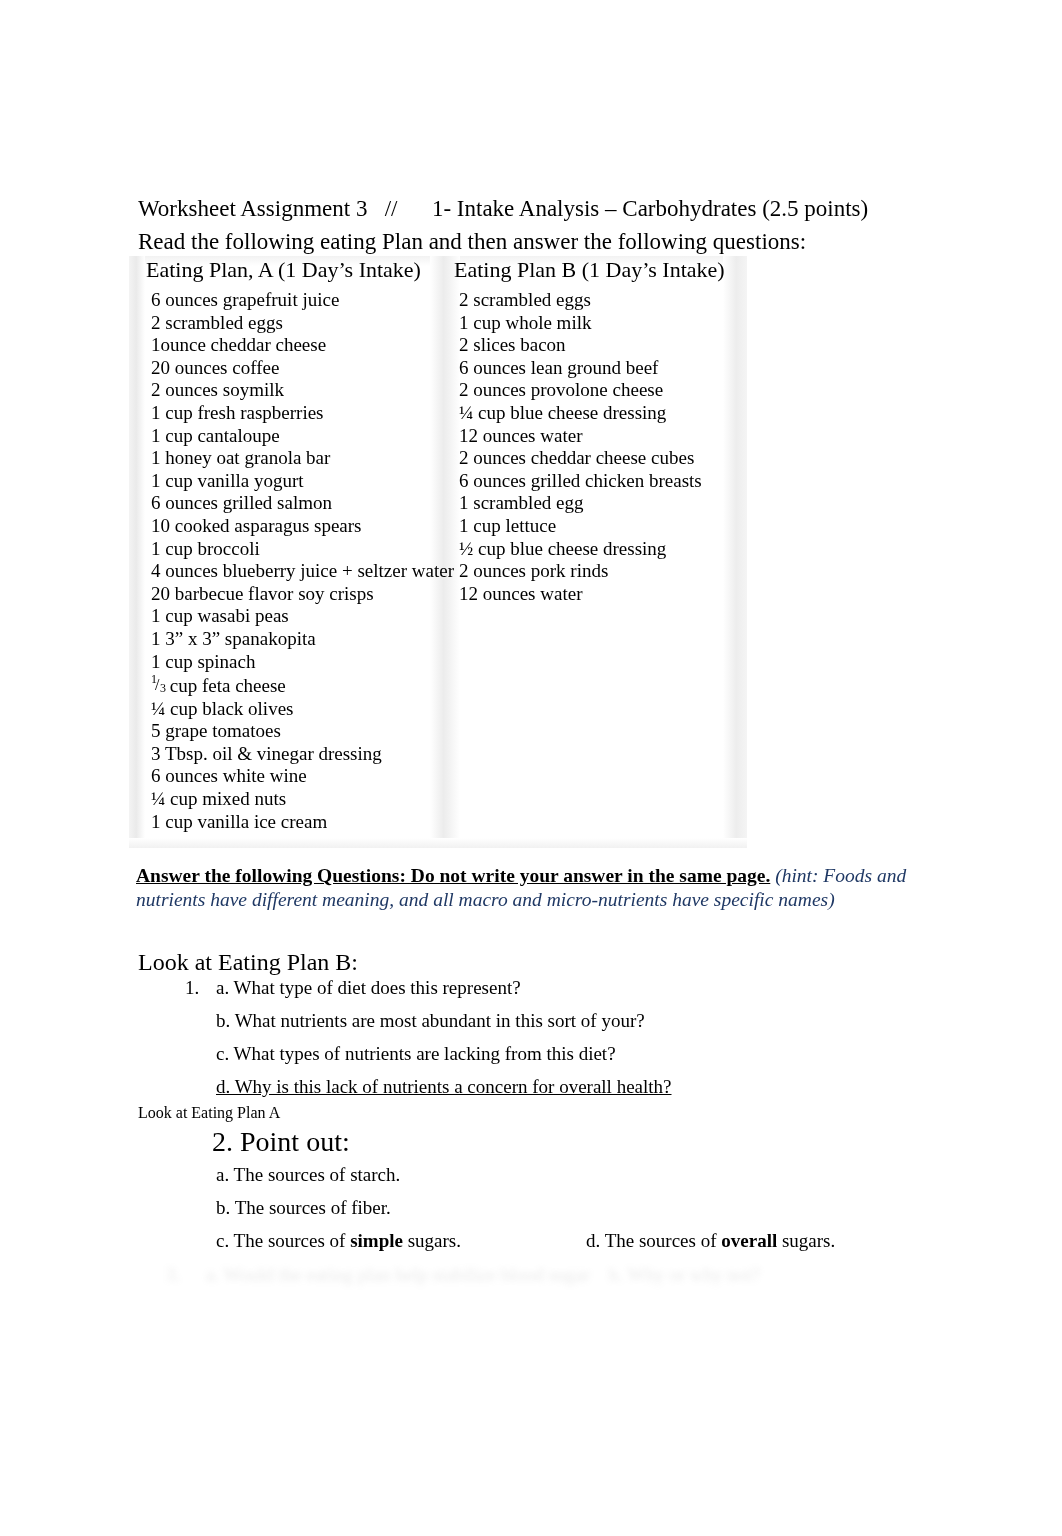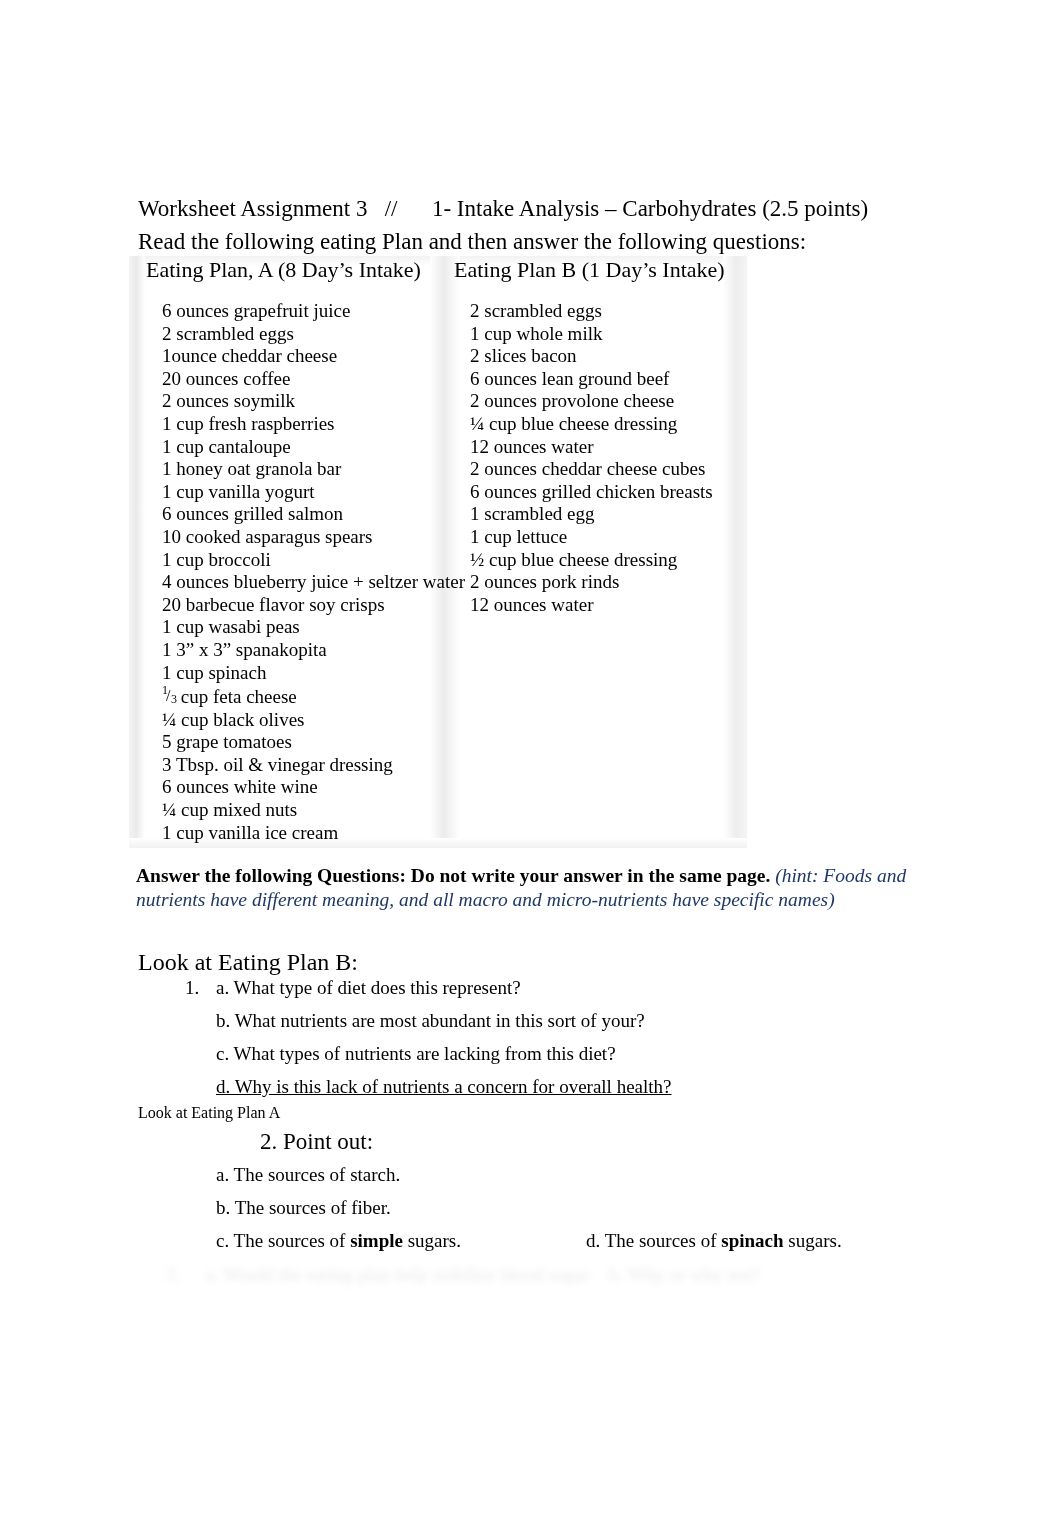--- a/index.html
+++ b/index.html
@@ -98,21 +98,21 @@
   .plan-col.left  { left: 17px;  width: 320px; }
   .plan-col.right { left: 325px; width: 290px; }
 
   .plan-heading {
     font-size: 22px;
     line-height: 28px;
     white-space: nowrap;
   }
   .plan-list {
     list-style: none;
-    margin: 16px;
+    margin: 5px;
     padding: 0;
   }
   .plan-list li {
     font-size: 19px;
     line-height: 22.6px;
     white-space: nowrap;
   }
   .frac {
     display: inline-block;
     position: relative;
@@ -138,21 +138,21 @@
 
   
   .instruction {
     position: absolute;
     left: 120px;
     top: 864px;
     width: 810px;
     font-size: 19.5px;
     line-height: 24px;
   }
-  .instruction b { font-weight: bold; }
+  .instruction b { font-weight: bold; text-decoration: underline; }
   .hint {
     font-style: italic;
     font-weight: normal;
   }
 
   
   .q-lead-b {
     position: absolute;
     left: 122px;
     top: 949px;
@@ -172,24 +172,23 @@
     position: absolute;
     font-size: 19px;
     line-height: 24px;
   }
   .q-num-1 { left: 169px; top: 976px; }
 
   .q-big {
     position: absolute;
     left: 196px;
     top: 1125px;
-    font-size: 23px;
+    font-size: 28px;
     line-height: 34px;
     white-space: nowrap;
-    margin-left: 48px;
   }
   .q-item {
     position: absolute;
     left: 200px;
     font-size: 19px;
     line-height: 24px;
     white-space: nowrap;
   }
   .qb-a { top: 976px; }
   .qb-b { top: 1009px; }
@@ -226,21 +225,21 @@
   <div class="doc-subtitle">Read the following eating Plan and then answer the following questions:</div>
 
   <div class="plans">
     <div class="plans-shade-top"></div>
     <div class="plans-shade-left"></div>
     <div class="plans-shade-mid"></div>
     <div class="plans-shade-right"></div>
     <div class="plans-shade-bottom"></div>
 
     <div class="plan-col left">
-      <div class="plan-heading">Eating Plan, A (8 Day’s Intake)</div>
+      <div class="plan-heading">Eating Plan, A (1 Day’s Intake)</div>
       <ul class="plan-list" id="plan-a-list">
           <li>6 ounces grapefruit juice</li>
           <li>2 scrambled eggs</li>
           <li>1ounce cheddar cheese</li>
           <li>20 ounces coffee</li>
           <li>2 ounces soymilk</li>
           <li>1 cup fresh raspberries</li>
           <li>1 cup cantaloupe</li>
           <li>1 honey oat granola bar</li>
           <li>1 cup vanilla yogurt</li>
@@ -292,19 +291,19 @@
   <div class="q-item qb-a">a. What type of diet does this represent?</div>
   <div class="q-item qb-b">b. What nutrients are most abundant in this sort of your?</div>
   <div class="q-item qb-c">c. What types of nutrients are lacking from this diet?</div>
   <div class="q-item qb-d">d. Why is this lack of nutrients a concern for overall health?</div>
 
   <div class="q-lead-a">Look at Eating Plan A</div>
   <div class="q-big">2.  Point out:</div>
   <div class="q-item qa-a">a. The sources of starch.</div>
   <div class="q-item qa-b">b. The sources of fiber.</div>
   <div class="q-item qa-c"><span>c. The sources of </span><b>simple</b><span> sugars.</span></div>
-  <div class="q-item qa-d"><span>d. The sources of </span><b>spinach</b><span> sugars.</span></div>
+  <div class="q-item qa-d"><span>d. The sources of </span><b>overall</b><span> sugars.</span></div>
 
   <div class="faded-line">
     <span class="fl-num">3.</span><span>a. Would the eating plan help stabilize blood sugar</span>&nbsp;&nbsp;&nbsp;&nbsp;<span>b. Why or why not?</span>
   </div>
 
 </div>
 
 </body></html>

